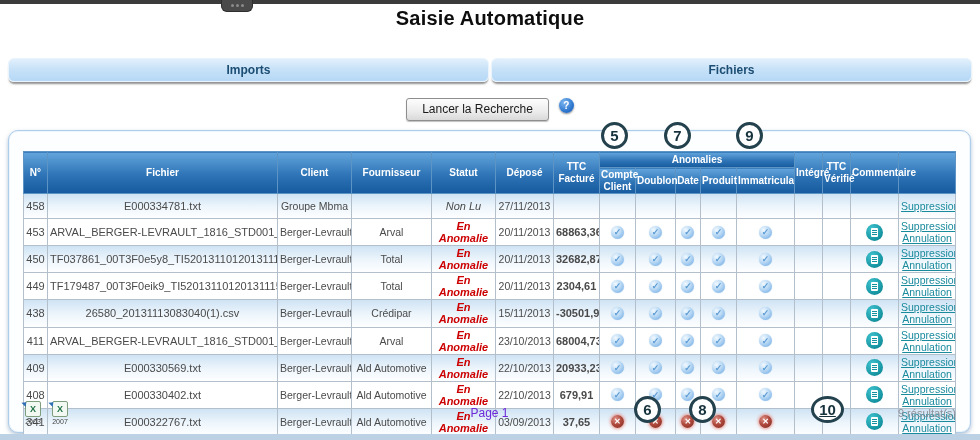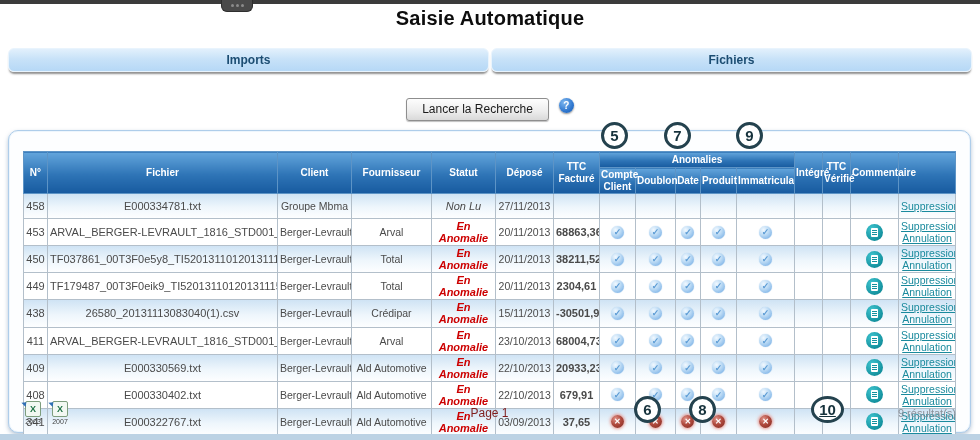--- a/index.html
+++ b/index.html
@@ -10,21 +10,21 @@
   .topbar{position:absolute;top:0;left:0;width:100%;height:4px;background:#3b3b3b;}
   .top-handle{position:absolute;top:0;left:221px;width:30px;height:11px;background:#4a4a4a;
     border:1px solid #2e2e2e;border-top:none;border-radius:0 0 6px 6px;display:flex;
     align-items:center;justify-content:center;gap:2px;}
   .top-handle i{width:3px;height:3px;border-radius:50%;background:#8b8b8b;display:block;}
 
   .page-title{position:absolute;top:7px;left:0;width:100%;text-align:center;
     font-size:20px;font-weight:bold;color:#0d0d0d;letter-spacing:.2px;}
 
   
-  .tabs{position:absolute;top:48px;left:8px;right:8px;display:flex;gap:2px;}
+  .tabs{position:absolute;top:58px;left:8px;right:8px;display:flex;gap:2px;}
   .tab{flex:1;height:22px;border-radius:6px;border:1px solid #e9f4fd;
     background:linear-gradient(180deg,#e2f0fc 0%,#c8e2f8 45%,#b6d8f6 100%);
     box-shadow:0 3px 2px -1px rgba(85,85,85,.65);
     display:flex;align-items:center;justify-content:center;
     font-size:12px;font-weight:bold;color:var(--tab-text,#1c4d72);cursor:pointer;}
 
   
   .search-row{position:absolute;top:98px;left:0;width:100%;display:flex;
     align-items:flex-start;justify-content:center;gap:10px;}
   .btn{font-family:"Liberation Sans",sans-serif;font-size:12px;color:#1a1a1a;
@@ -86,21 +86,21 @@
   .tfooter{position:absolute;left:0;right:0;bottom:4px;height:30px;display:flex;
     align-items:center;padding:0 14px;}
   .exports{display:flex;gap:7px;}
   .xls{width:20px;text-align:center;cursor:pointer;}
   .xls .page{width:14px;height:14px;margin:0 auto;background:#f2f8f2;border:1px solid #7e9e7e;
     border-radius:2px;display:flex;align-items:center;justify-content:center;
     color:#1e7145;font-weight:bold;font-size:9px;position:relative;}
   .xls .page::before{content:"";position:absolute;left:-3px;top:-3px;
     border:3px solid transparent;border-bottom:4px solid #2f6fb5;transform:rotate(45deg);}
   .xls .lbl{font-size:7px;color:#444;margin-top:1px;line-height:1;}
-  .page-ind{position:absolute;left:50%;transform:translateX(-50%);font-size:12px;color:#7f1d1d;}
+  .page-ind{position:absolute;left:50%;transform:translateX(-50%);font-size:12px;color:#6d28d9;}
   .result-count{margin-left:auto;font-size:11px;color:#8a9099;padding-left:31px;}
 
   
   .callout{position:absolute;width:27px;height:27px;border:3px solid var(--callout-ink,#24424e);
     border-radius:50%;background:#fff;color:#16323c;font-weight:bold;font-size:15px;
     display:flex;align-items:center;justify-content:center;z-index:20;box-sizing:border-box;}
   .callout.wide{width:33px;text-decoration:underline;}
 </style>
 </head>
 <body>
@@ -229,21 +229,21 @@
               <a href="#" class="lnk">Annulation</a>
             </td>
           </tr>
           <tr class="row stripe">
             <td class="c-num">450</td>
             <td class="c-fichier">TF037861_00T3F0e5y8_TI52013110120131115.txt</td>
             <td class="c-client">Berger-Levrault</td>
             <td class="c-fournisseur">Total</td>
             <td class="c-statut anomalie">En Anomalie</td>
             <td class="c-date">20/11/2013</td>
-            <td class="c-ttc">38211,52</td>
+            <td class="c-ttc">32682,87</td>
             <td class="c-icon">
               <span class="icon-ok">✓</span>
             </td>
             <td class="c-icon">
               <span class="icon-ok">✓</span>
             </td>
             <td class="c-icon">
               <span class="icon-ok">✓</span>
             </td>
             <td class="c-icon">

